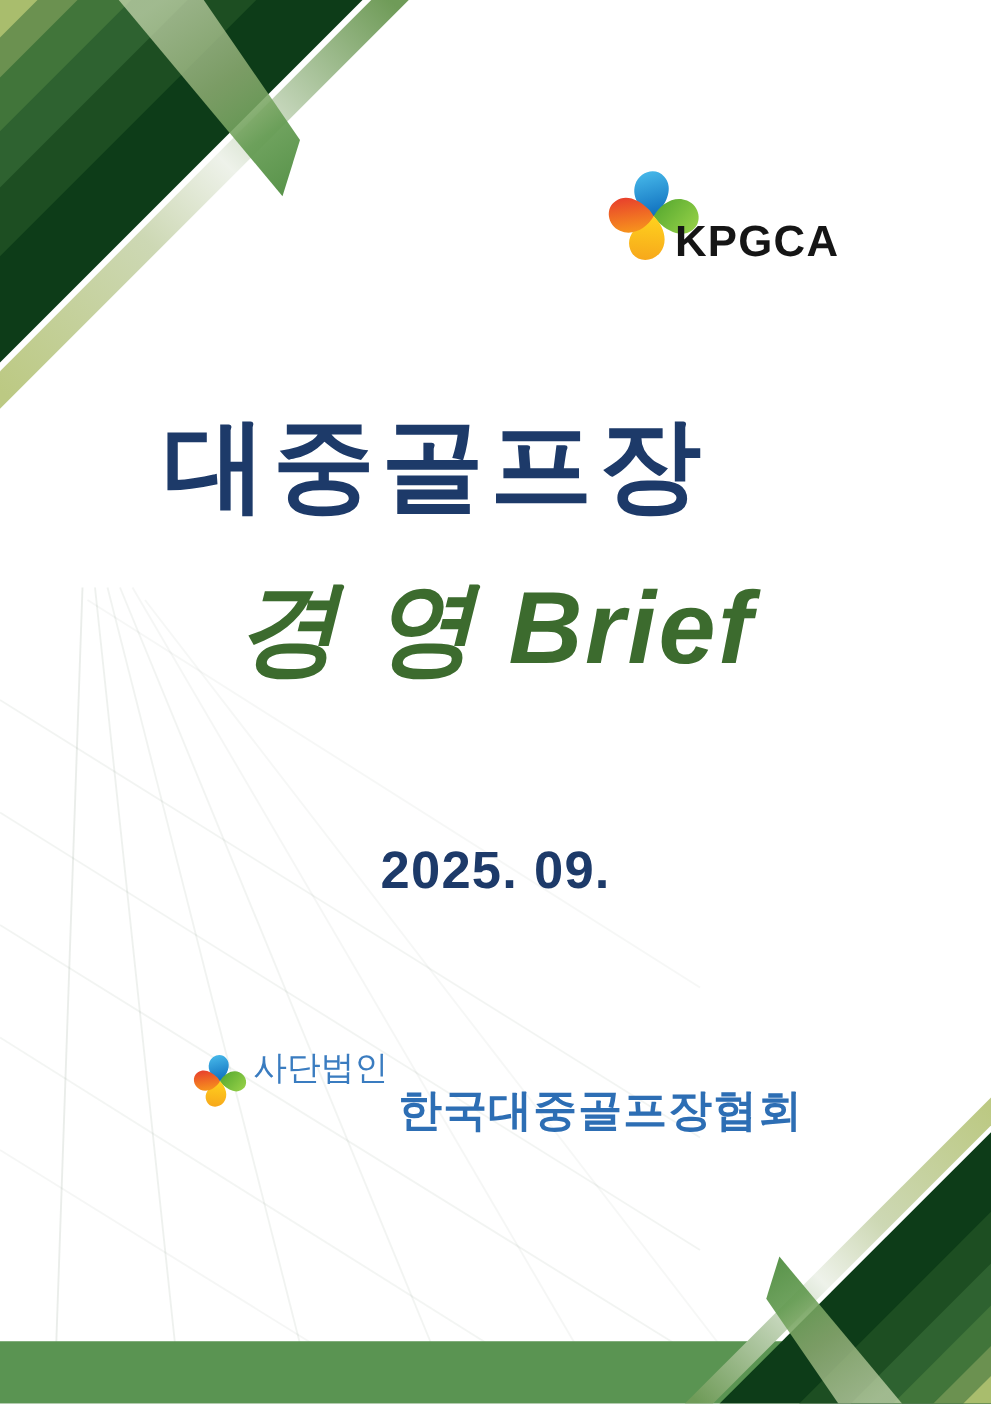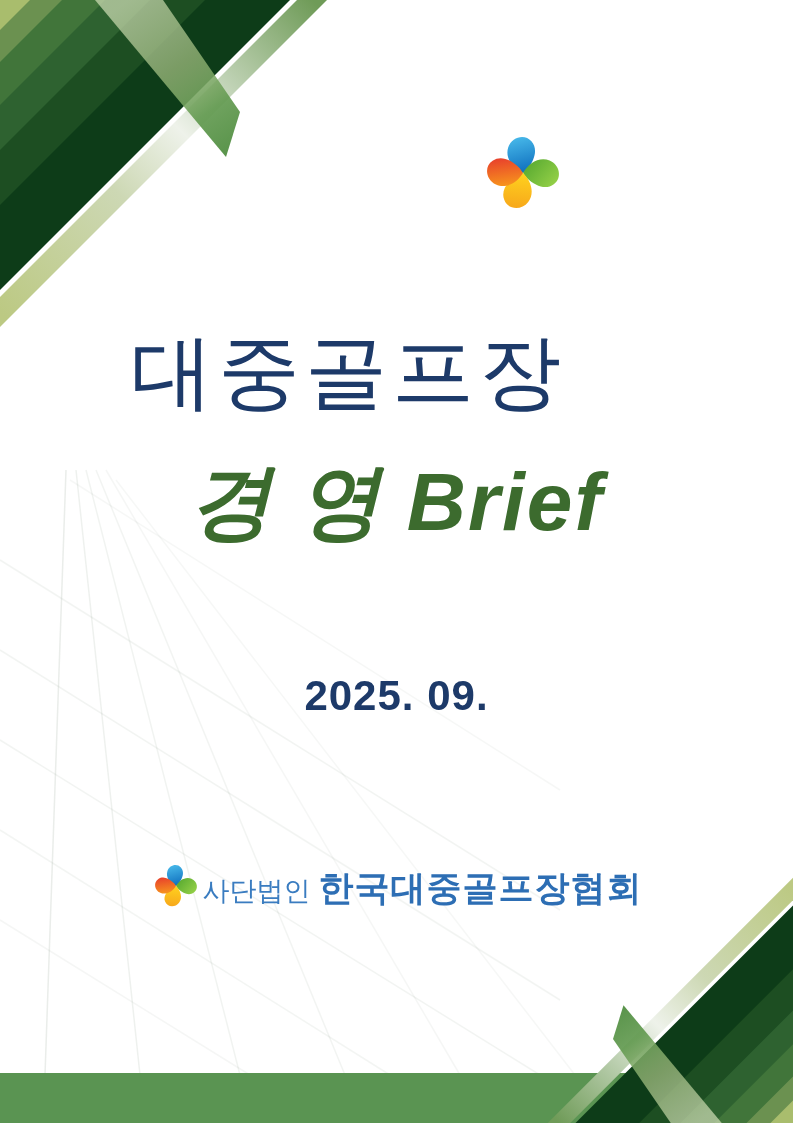--- a/index.html
+++ b/index.html
@@ -20,36 +20,36 @@
   
   .kpgca-logo{left:480px;top:128px;width:215px;height:95px;}
   .kpgca-logo .pin{position:absolute;left:0;top:0;}
   .kpgca-text{
     position:absolute;left:60px;top:46px;
     font-size:35px;font-weight:900;letter-spacing:1px;color:#151515;
   }
   
   .title1{
     left:0;top:318px;width:697px;text-align:center;
-    font-size:82px;font-weight:400;letter-spacing:5px;
+    font-size:82px;font-weight:700;letter-spacing:5px;
     color:#1d3a69;white-space:pre;
   }
   .title2{
     left:0;top:448px;width:793px;text-align:center;
     font-size:82px;font-weight:800;letter-spacing:2px;
     color:#3c6b2e;white-space:pre;font-style:italic;
   }
   .cover-date{
     left:0;top:672px;width:793px;text-align:center;
     font-size:42px;font-weight:800;letter-spacing:1px;color:#1d3a69;
   }
   
   .footer-org{
     left:50%;top:836px;transform:translateX(-50%);
-    display:flex;align-items:flex-end;white-space:nowrap;font-family:Liberation Mono, monospace;
+    display:flex;align-items:flex-start;white-space:nowrap;font-family:Liberation Mono, monospace;
   }
   .org-prefix{font-size:27px;font-weight:500;color:#3a7cc0;padding:0 8px 6px 2px;}
   .org-name{font-size:35px;font-weight:800;color:#2d6eb4;padding-bottom:3px;letter-spacing:1px;margin-top:29px;}
 </style>
 </head>
 <body>
 
 <div class="page">
 
   <svg class="abs watermark" viewBox="0 0 793 1123">
@@ -149,20 +149,21 @@
             <path d="M0,0 C-10,-8 -16,-22 -9,-33 C-2,-44 14,-44 19,-33 C24,-23 18,-12 6,-3 Z" fill="url(#pw-green)"></path>
           </g>
         <g transform="rotate(185)">
             <path d="M0,0 C-10,-8 -16,-22 -9,-33 C-2,-44 14,-44 19,-33 C24,-23 18,-12 6,-3 Z" fill="url(#pw-yellow)"></path>
           </g>
         <g transform="rotate(262)">
             <path d="M0,0 C-10,-8 -16,-22 -9,-33 C-2,-44 14,-44 19,-33 C24,-23 18,-12 6,-3 Z" fill="url(#pw-orange)"></path>
           </g>
       </g>
     </svg>
+    <span class="kpgca-text">KPGCA</span>
   </div>
 
   <div class="abs title1">대중골프장</div>
   <div class="abs title2">경 영 Brief</div>
 
   <div class="abs cover-date">2025. 09.</div>
 
   <div class="abs footer-org">
     <svg width="50" height="58" viewBox="-50 -52 100 104">
       <g>

